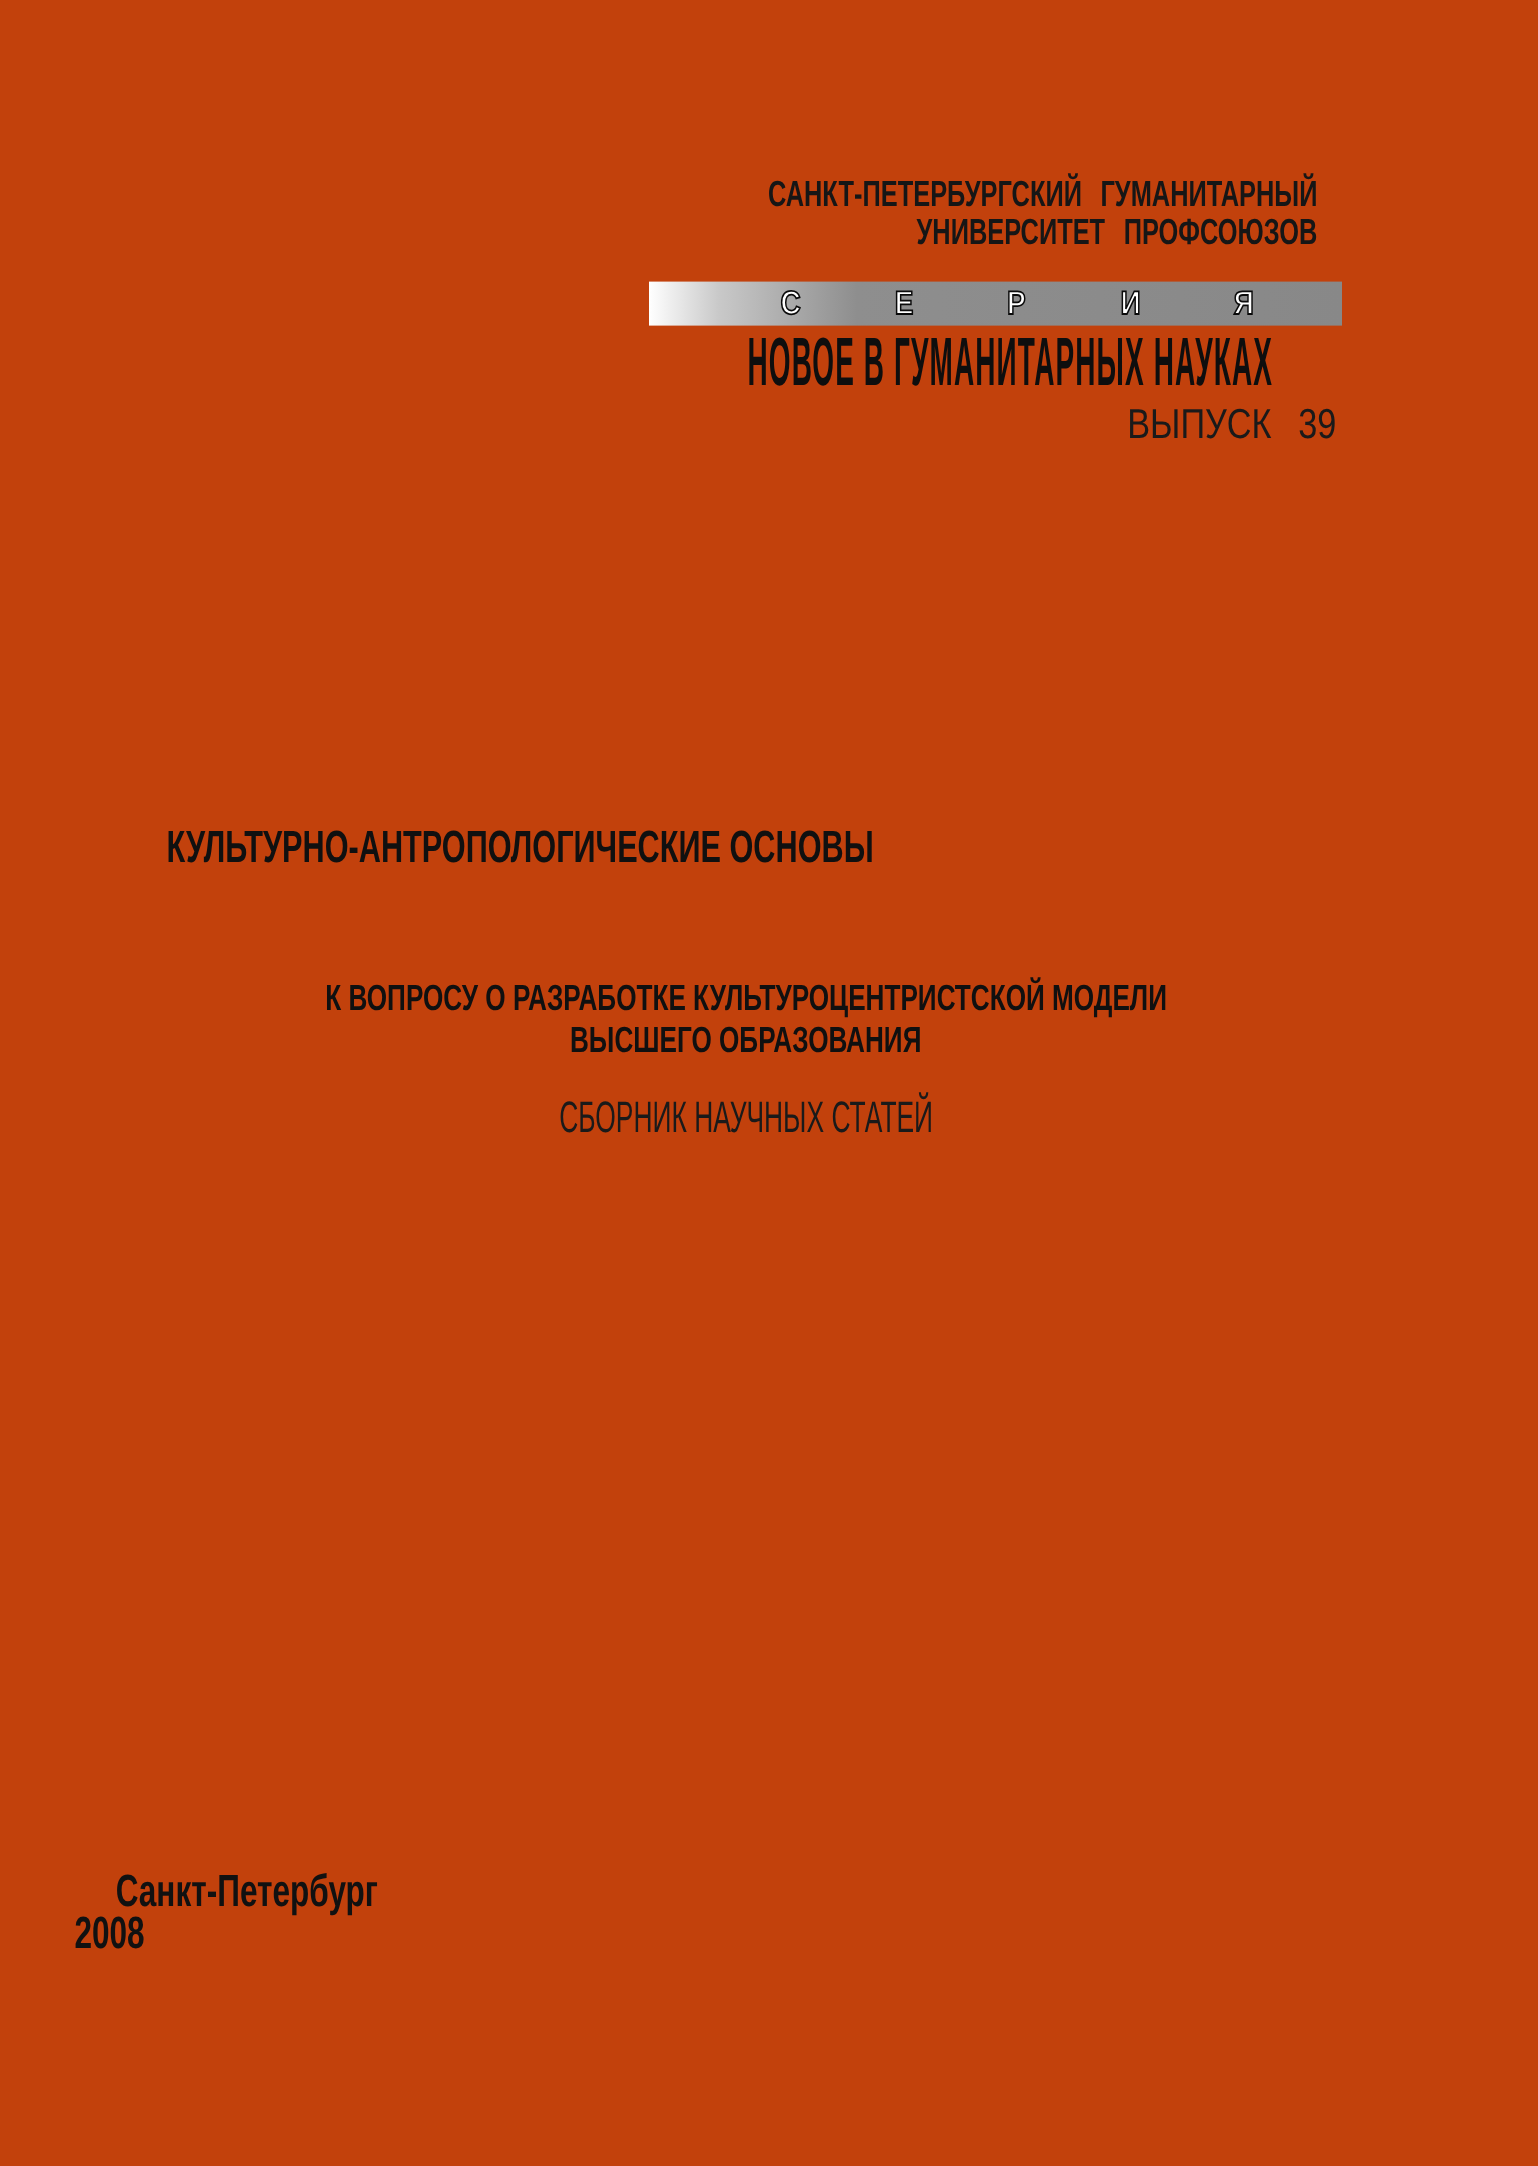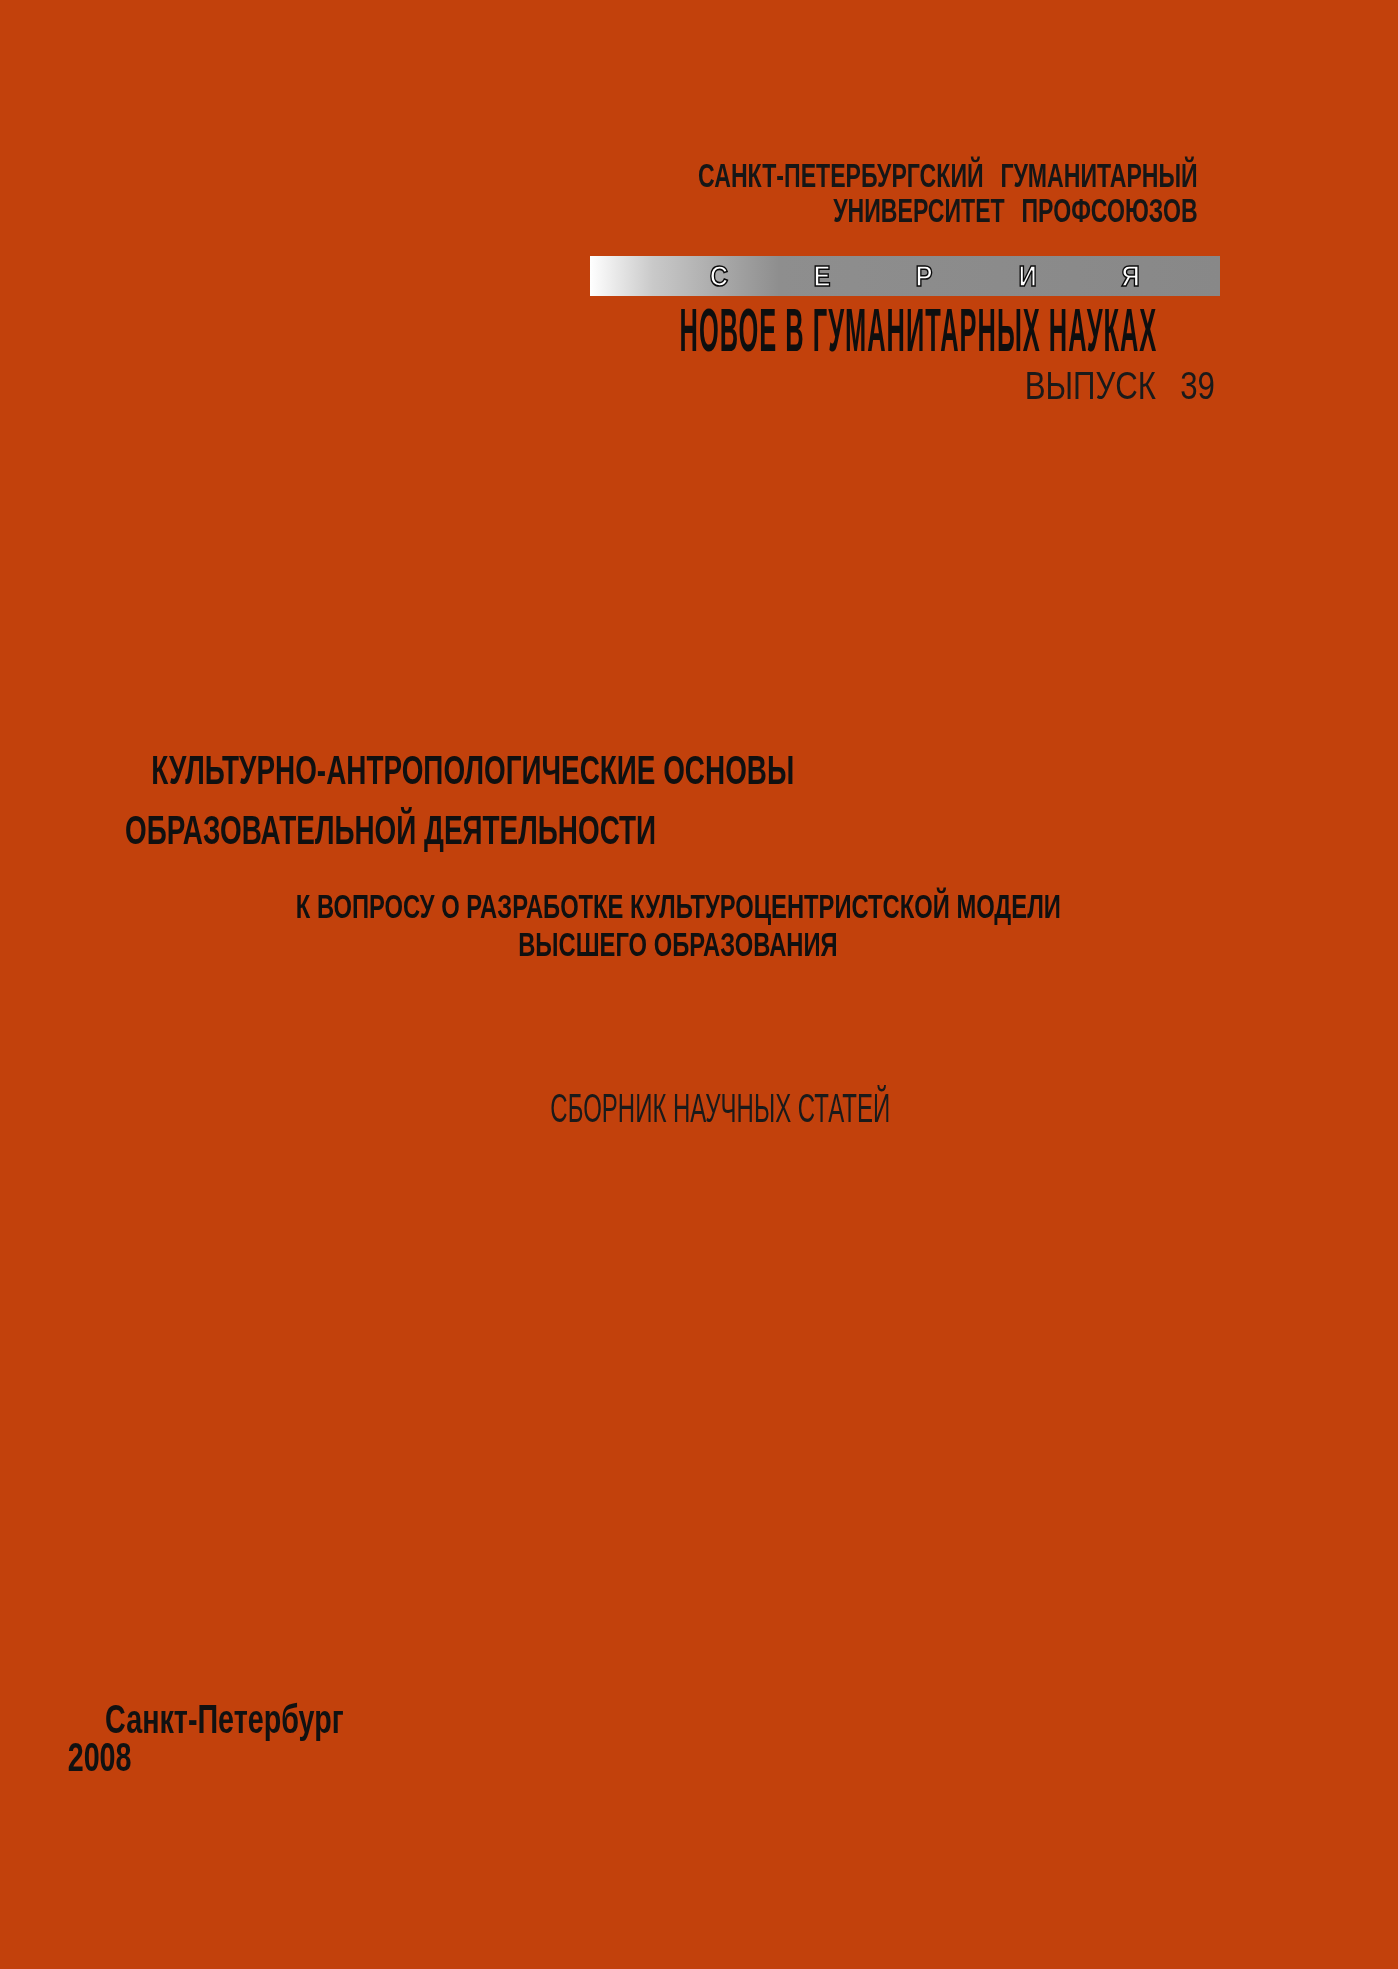--- a/index.html
+++ b/index.html
@@ -99,28 +99,27 @@
     font-size: 33px;
     font-weight: bold;
     line-height: 38px;
     color: #101010;
   }
   .book-subtitle .cx { transform: scaleX(0.72); transform-origin: 50% 50%; }
 
   .genre {
     position: absolute;
     left: 0;
-    top: 1088px;
+    top: 996px;
     width: 1356px;
     text-align: center;
     font-size: 40px;
     font-weight: normal;
     line-height: 40px;
     color: #1a1a1a;
-    margin-left: 42px;
   }
   .genre .cx { transform: scaleX(0.60); transform-origin: 50% 50%; }
 
   
   .imprint {
     position: absolute;
     left: 54px;
     top: 1700px;
     width: 1302px;
     text-align: left;
@@ -152,21 +151,20 @@
   <div class="series-title">
     <span class="cx">НОВОЕ В ГУМАНИТАРНЫХ НАУКАХ</span>
   </div>
 
   <div class="issue">
     <span class="cx">ВЫПУСК 39</span>
   </div>
 
   <div class="book-title">
     <div><span class="cx">КУЛЬТУРНО-АНТРОПОЛОГИЧЕСКИЕ ОСНОВЫ</span></div>
-    <div><span class="cx">ОБРАЗОВАТЕЛЬНОЙ ДЕЯТЕЛЬНОСТИ</span></div>
   </div>
 
   <div class="book-subtitle">
     <div><span class="cx">К ВОПРОСУ О РАЗРАБОТКЕ КУЛЬТУРОЦЕНТРИСТСКОЙ МОДЕЛИ</span></div>
     <div><span class="cx">ВЫСШЕГО ОБРАЗОВАНИЯ</span></div>
   </div>
 
   <div class="genre">
     <span class="cx">СБОРНИК НАУЧНЫХ СТАТЕЙ</span>
   </div>

